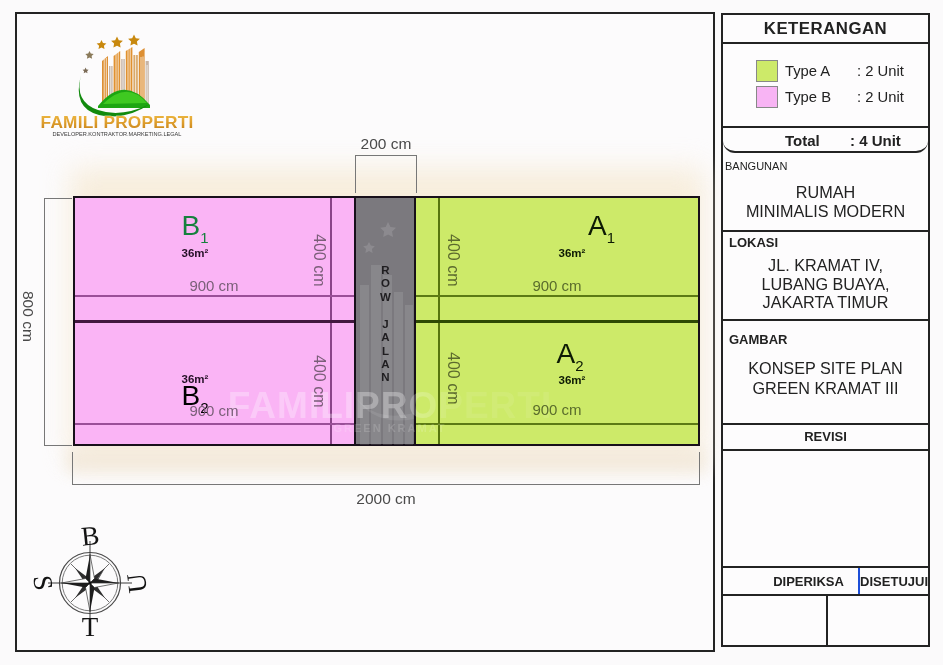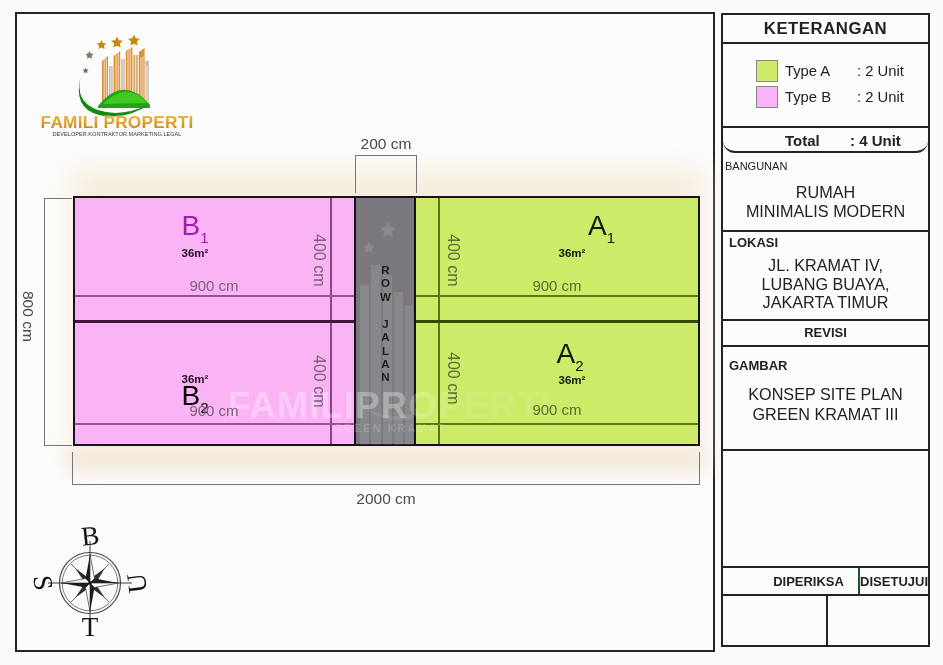--- a/index.html
+++ b/index.html
@@ -49,21 +49,21 @@
     <rect x="31" y="75" width="9" height="170"></rect>
     <rect x="42" y="92" width="9" height="153"></rect>
     <rect x="53" y="105" width="8" height="140"></rect>
   </g>
   <path d="M2 195 q20 28 60 18 l0 6 q-40 8 -60 -24 z" fill="#ffffff" opacity="0.09"></path>
 </svg>
 
 <div class="abs" style="left:170px;top:385px;width:440px;text-align:center;font-size:37px;font-weight:bold;letter-spacing:1px;color:rgba(255,255,255,0.30);-webkit-mask-image:linear-gradient(90deg,rgba(0,0,0,1) 0%,rgba(0,0,0,1) 52%,rgba(0,0,0,0.3) 64%,rgba(0,0,0,0.25) 100%);">FAMILIPROPERTI</div>
 <div class="abs" style="left:300px;top:422px;width:180px;text-align:center;font-size:11px;font-weight:bold;letter-spacing:2px;color:rgba(255,255,255,0.16);">GREEN KRAMAT</div>
 
-<div class="abs" style="left:150px;top:210px;width:90px;text-align:center;color:#a21caf;font-size:28px;">B<span style="font-size:15px;vertical-align:-8px;">1</span></div>
+<div class="abs" style="left:150px;top:210px;width:90px;text-align:center;color:#15803d;font-size:28px;">B<span style="font-size:15px;vertical-align:-8px;">1</span></div>
 
 <div class="abs" style="left:150px;top:247px;width:90px;text-align:center;color:#241026;font-size:11.5px;font-weight:bold;">36m²</div>
 
 <div class="abs" style="left:164px;top:277px;width:100px;text-align:center;color:#7a5f78;font-size:15px;">900 cm</div>
 
 <div class="abs" style="left:310px;top:234px;color:#7a5e78;font-size:16px;writing-mode:vertical-rl;">400 cm</div>
 
 <div class="abs" style="left:150px;top:338px;width:90px;text-align:center;color:#000000;font-size:28px;margin-top:42px;">B<span style="font-size:15px;vertical-align:-8px;">2</span></div>
 
 <div class="abs" style="left:150px;top:373px;width:90px;text-align:center;color:#241026;font-size:11.5px;font-weight:bold;">36m²</div>
@@ -227,32 +227,32 @@
   <div style="height:77px;border-bottom:2px solid #232323;position:relative;">
     <div class="abs" style="left:2px;top:7px;font-size:11px;font-weight:normal;">BANGUNAN</div>
     <div class="abs" style="left:0;top:30px;width:100%;text-align:center;font-size:16.2px;line-height:19px;">RUMAH<br>MINIMALIS MODERN</div>
   </div>
 
   <div style="height:87px;border-bottom:2px solid #232323;position:relative;">
     <div class="abs" style="left:6px;top:3px;font-size:13px;font-weight:bold;">LOKASI</div>
     <div class="abs" style="left:0;top:24px;width:100%;text-align:center;font-size:16.2px;line-height:18.5px;">JL. KRAMAT IV,<br>LUBANG BUAYA,<br>JAKARTA TIMUR</div>
   </div>
 
-  <div style="height:24px;border-bottom:2px solid #232323;text-align:center;font-size:13px;font-weight:bold;line-height:24px;">REVISI</div>
-
   <div style="height:102px;border-bottom:2px solid #232323;position:relative;">
     <div class="abs" style="left:6px;top:11px;font-size:13px;font-weight:bold;">GAMBAR</div>
     <div class="abs" style="left:0;top:37px;width:100%;text-align:center;font-size:16.2px;line-height:20px;">KONSEP SITE PLAN<br>GREEN KRAMAT III</div>
   </div>
 
+  <div style="height:24px;border-bottom:2px solid #232323;text-align:center;font-size:13px;font-weight:bold;line-height:24px;">REVISI</div>
+
   <div style="height:115px;border-bottom:2px solid #232323;"></div>
 
   <div style="height:26px;border-bottom:2px solid #232323;display:flex;font-size:13px;font-weight:bold;text-align:center;">
 
-    <div style="width:103px;border-right:2px solid #14532d;line-height:28px;padding-left:36px;">DIPERIKSA</div>
+    <div style="width:103px;border-right:2px solid #1d4ed8;line-height:28px;padding-left:36px;">DIPERIKSA</div>
 
     <div style="flex:1;line-height:28px;">DISETUJUI</div>
   </div>
 
   <div style="height:49px;display:flex;">
     <div style="width:103px;border-right:2px solid #232323;"></div>
     <div style="flex:1;"></div>
   </div>
 </div>
 

